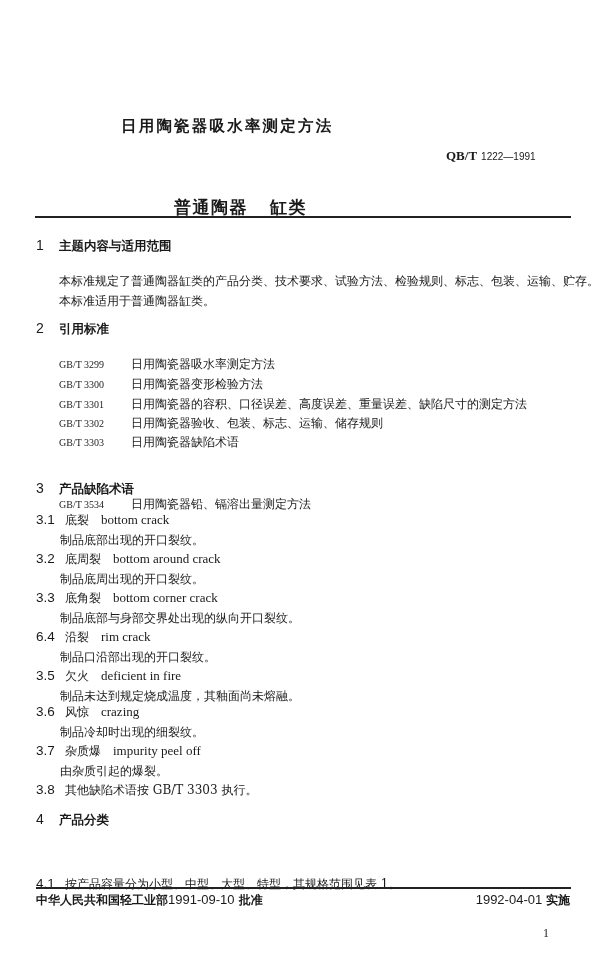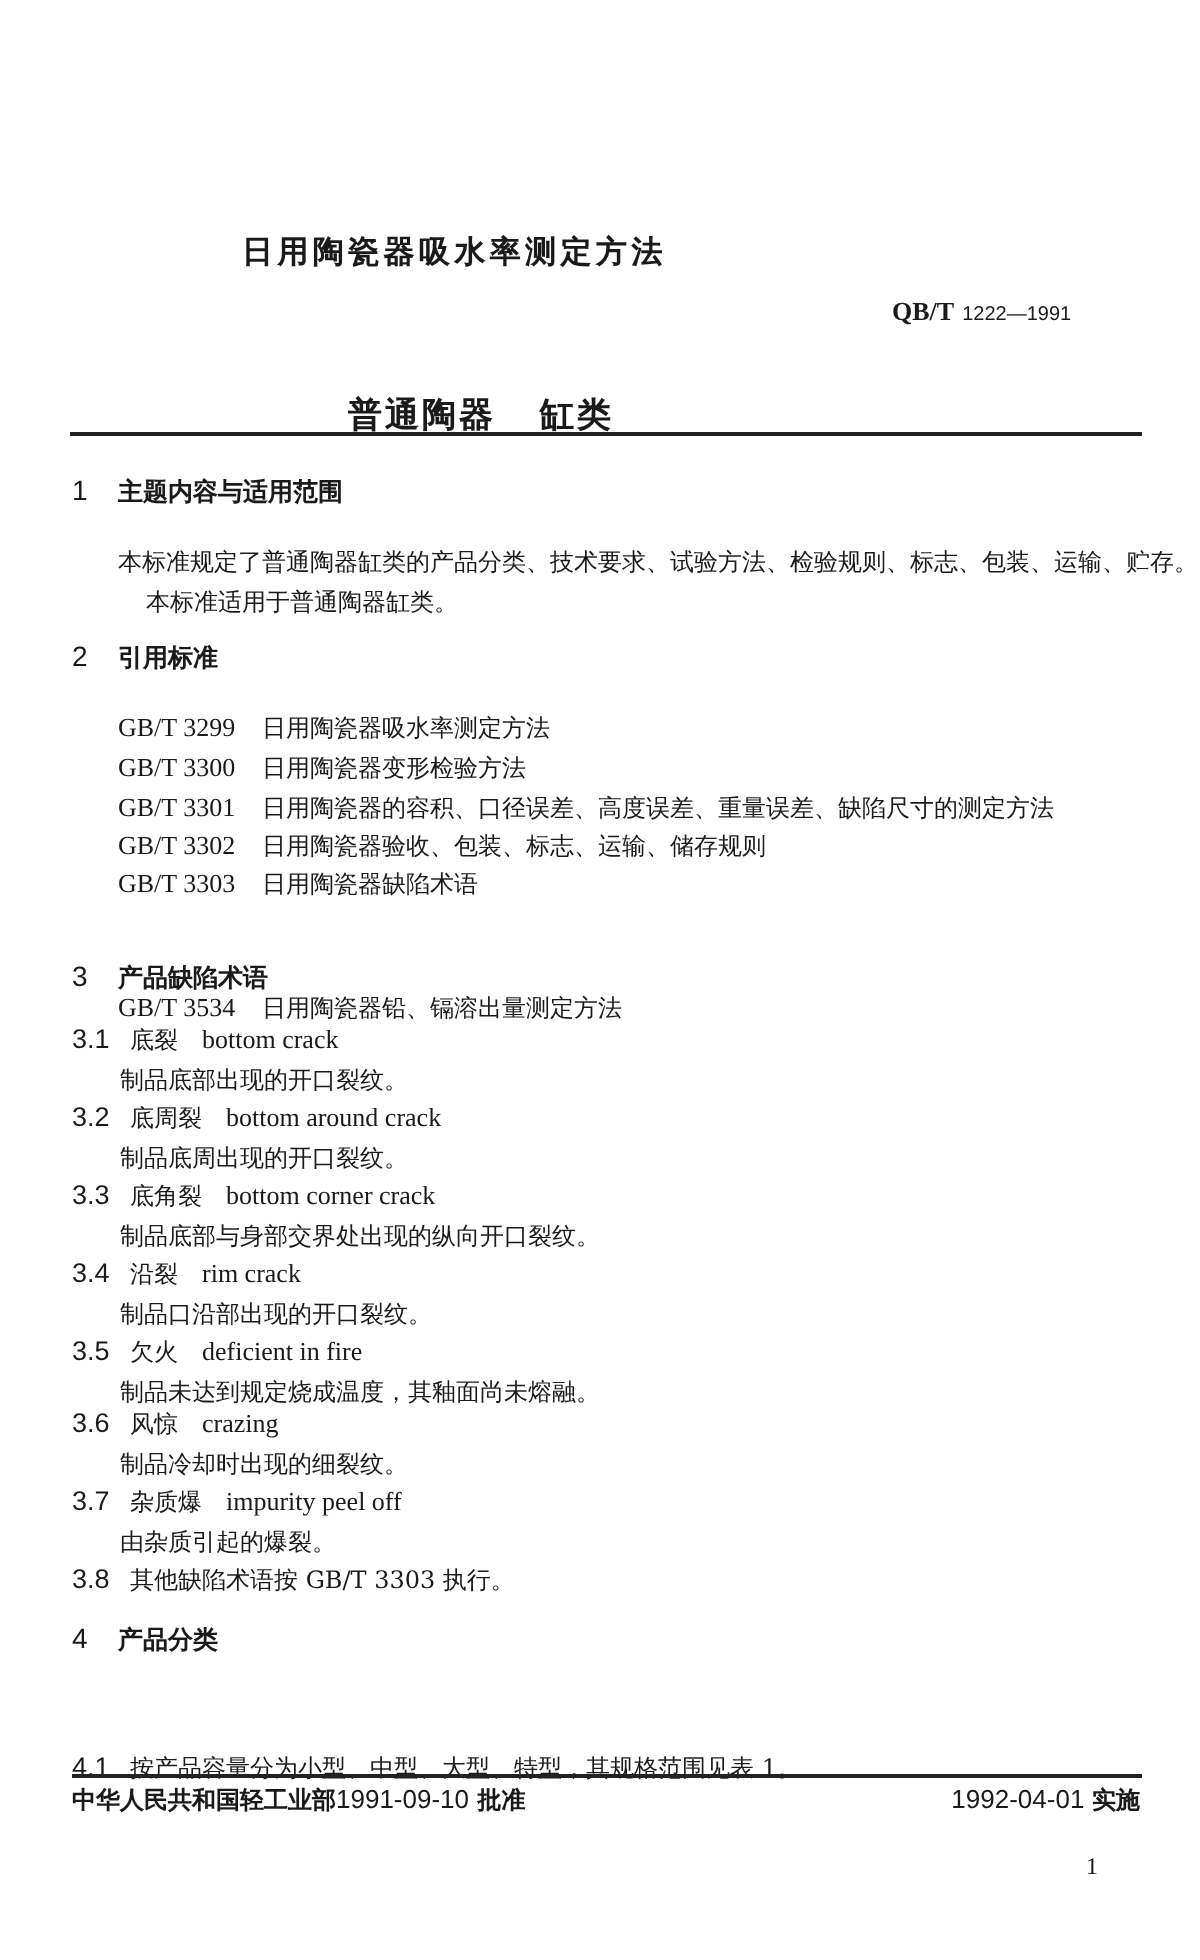--- a/index.html
+++ b/index.html
@@ -12,21 +12,21 @@
     .std-code .num { font-family: Liberation Sans, sans-serif; font-size: 10px; margin-left: 4px; text-align: center; }
     .doc-title { left: 174px; top: 165px; font-family: "DejaVu Sans", sans-serif; font-weight: bold; font-size: 17px; letter-spacing: 1.5px; margin-top: 31px; }
     .doc-title .gap { display: inline-block; width: 22px; }
     .rule { position: absolute; left: 35px; width: 536px; background: #222; }
     .rule.top { top: 216px; height: 2px; }
     .rule.bottom { top: 887px; height: 1.5px; left: 36px; width: 535px; }
     .sec { font-family: "DejaVu Sans", sans-serif; font-weight: bold; font-size: 12.5px; }
     .sec .n { display: inline-block; width: 23px; font-family: "Liberation Sans", sans-serif; font-weight: normal; font-size: 14px; }
     .body { font-size: 12px; }
     .ref { font-size: 12px; }
-    .ref .code { display: inline-block; width: 72px; font-family: "Liberation Serif", serif; font-size: 13px; }
+    .ref .code { display: inline-block; width: 72px; font-family: "Liberation Serif", serif; font-size: 10px; }
     .item { font-size: 12px; }
     .item .n { display: inline-block; width: 29px; font-family: "Liberation Sans", sans-serif; font-size: 13.5px; }
     .item .en { font-family: "Liberation Serif", serif; font-size: 13px; margin-left: 12px; }
     .footer-left { left: 36px; top: 892px; font-family: "DejaVu Sans", sans-serif; font-weight: bold; font-size: 12px; text-align: center; }
     .footer-left .date { font-family: "Liberation Sans", sans-serif; font-weight: normal; font-size: 13px; }
     .footer-right { right: 30px; top: 892px; font-size: 12px; }
     .footer-right .date { font-family: "Liberation Sans", sans-serif; font-size: 13px; }
     .footer-right .lbl { font-family: Liberation Serif, serif; font-weight: bold; }
     .page-num { left: 543px; top: 926px; font-size: 12px; font-family: "Liberation Serif", serif; }
   </style>
@@ -39,21 +39,21 @@
 </div>
 <div class="abs doc-title">
   <span>普通陶器</span><span class="gap"></span><span>缸类</span>
 </div>
 <div class="rule top"></div>
 
 <div class="abs sec" style="left:36px; top:237px;">
   <span class="n">1</span><span>主题内容与适用范围</span>
 </div>
 <div class="abs body" style="left:59px; top:273px;">本标准规定了普通陶器缸类的产品分类、技术要求、试验方法、检验规则、标志、包装、运输、贮存。</div>
-<div class="abs body" style="left:59px; top:293px;margin-left:14px;">本标准适用于普通陶器缸类。</div>
+<div class="abs body" style="left:59px; top:293px;">本标准适用于普通陶器缸类。</div>
 
 <div class="abs sec" style="left:36px; top:320px;">
   <span class="n">2</span><span>引用标准</span>
 </div>
 <div class="abs ref" style="left:59px; top:356px;"><span class="code">GB/T 3299</span><span>日用陶瓷器吸水率测定方法</span></div>
 <div class="abs ref" style="left:59px; top:376px;"><span class="code">GB/T 3300</span><span>日用陶瓷器变形检验方法</span></div>
 <div class="abs ref" style="left:59px; top:396px;"><span class="code">GB/T 3301</span><span>日用陶瓷器的容积、口径误差、高度误差、重量误差、缺陷尺寸的测定方法</span></div>
 <div class="abs ref" style="left:59px; top:415px;"><span class="code">GB/T 3302</span><span>日用陶瓷器验收、包装、标志、运输、储存规则</span></div>
 <div class="abs ref" style="left:59px; top:434px;"><span class="code">GB/T 3303</span><span>日用陶瓷器缺陷术语</span></div>
 <div class="abs ref" style="left:59px; top:453px;margin-top:43px;"><span class="code">GB/T 3534</span><span>日用陶瓷器铅、镉溶出量测定方法</span></div>
@@ -64,21 +64,21 @@
 
 <div class="abs item" style="left:36px; top:512px;"><span class="n">3.1</span><span>底裂</span><span class="en">bottom crack</span></div>
 <div class="abs body" style="left:60px; top:532px;">制品底部出现的开口裂纹。</div>
 
 <div class="abs item" style="left:36px; top:551px;"><span class="n">3.2</span><span>底周裂</span><span class="en">bottom around crack</span></div>
 <div class="abs body" style="left:60px; top:571px;">制品底周出现的开口裂纹。</div>
 
 <div class="abs item" style="left:36px; top:590px;"><span class="n">3.3</span><span>底角裂</span><span class="en">bottom corner crack</span></div>
 <div class="abs body" style="left:60px; top:610px;">制品底部与身部交界处出现的纵向开口裂纹。</div>
 
-<div class="abs item" style="left:36px; top:629px;"><span class="n">3.4</span><span>沿裂</span><span class="en">rim crack</span></div>
+<div class="abs item" style="left:36px; top:629px;"><span class="n">6.4</span><span>沿裂</span><span class="en">rim crack</span></div>
 <div class="abs body" style="left:60px; top:649px;">制品口沿部出现的开口裂纹。</div>
 
 <div class="abs item" style="left:36px; top:668px;"><span class="n">3.5</span><span>欠火</span><span class="en">deficient in fire</span></div>
 <div class="abs body" style="left:60px; top:688px;">制品未达到规定烧成温度，其釉面尚未熔融。</div>
 
 <div class="abs item" style="left:36px; top:704px;"><span class="n">3.6</span><span>风惊</span><span class="en">crazing</span></div>
 <div class="abs body" style="left:60px; top:724px;">制品冷却时出现的细裂纹。</div>
 
 <div class="abs item" style="left:36px; top:743px;"><span class="n">3.7</span><span>杂质爆</span><span class="en">impurity peel off</span></div>
 <div class="abs body" style="left:60px; top:763px;">由杂质引起的爆裂。</div>

